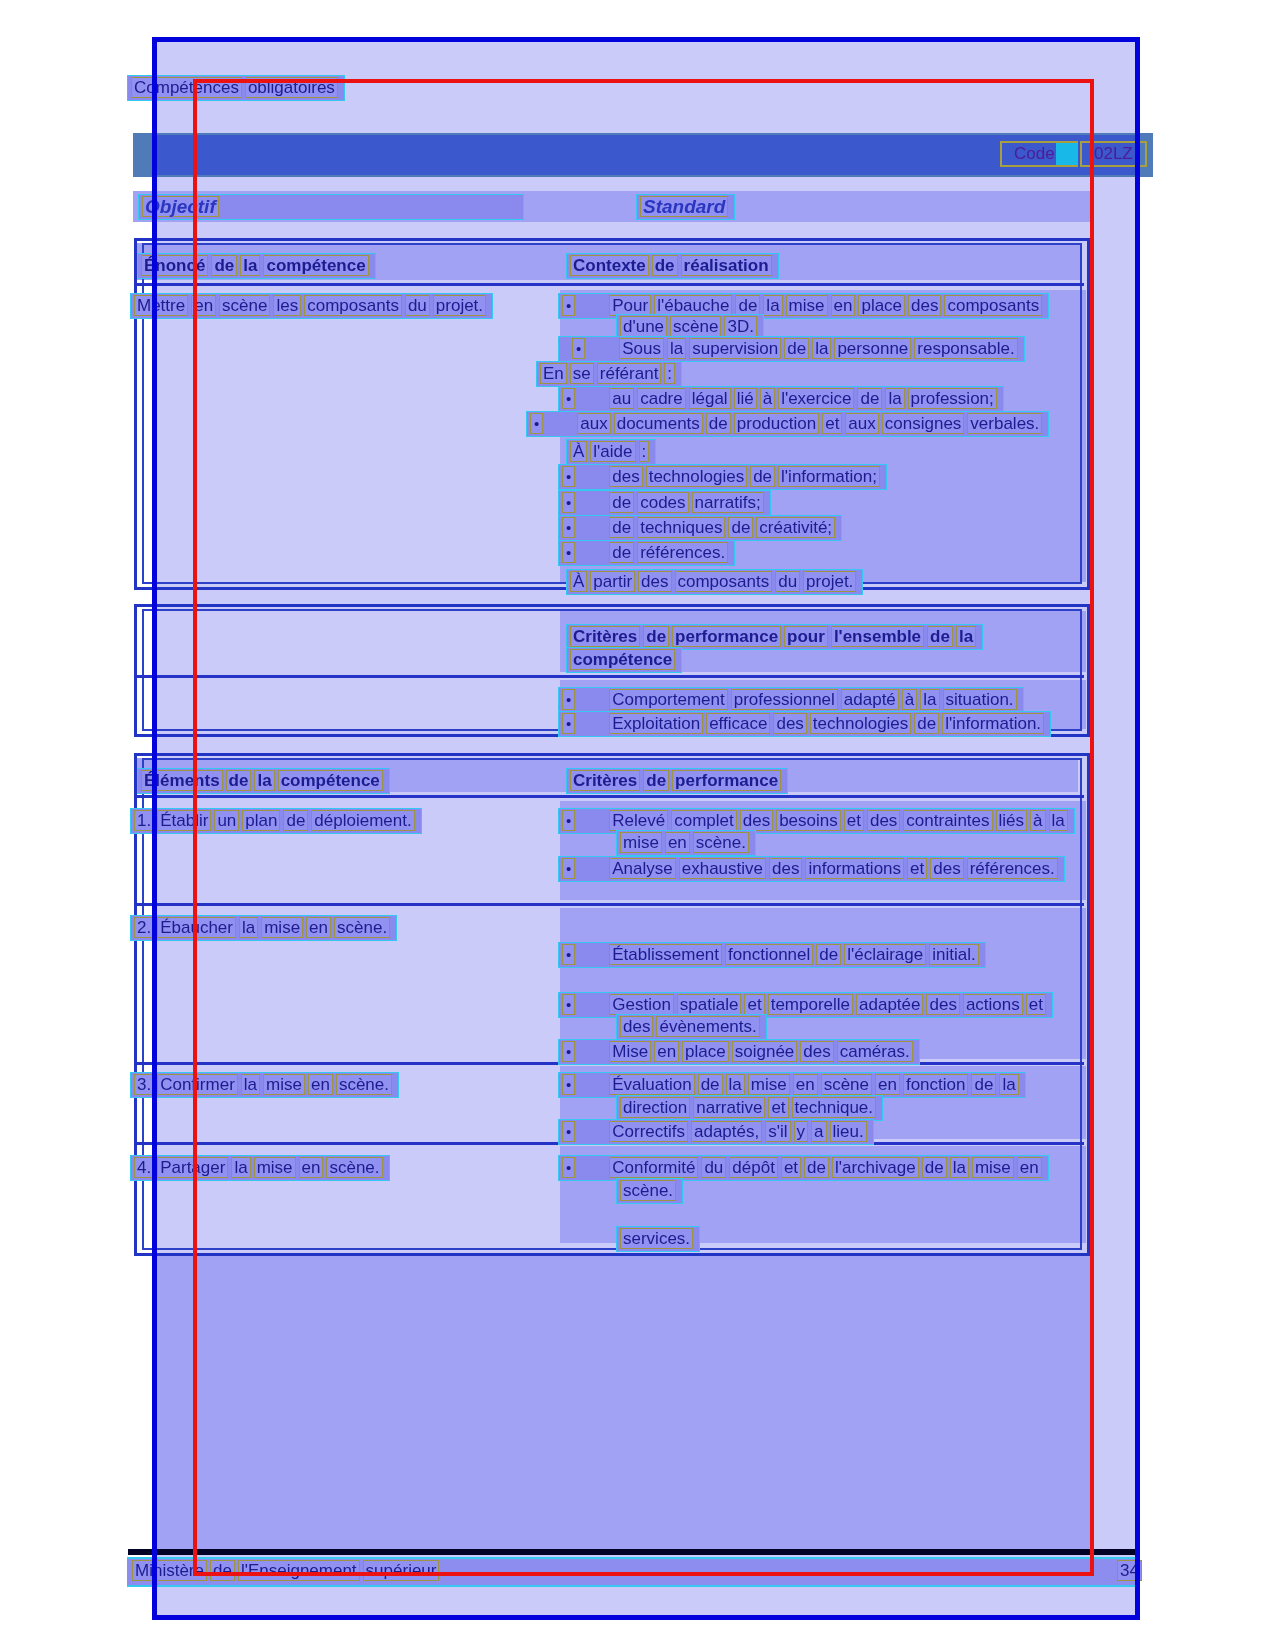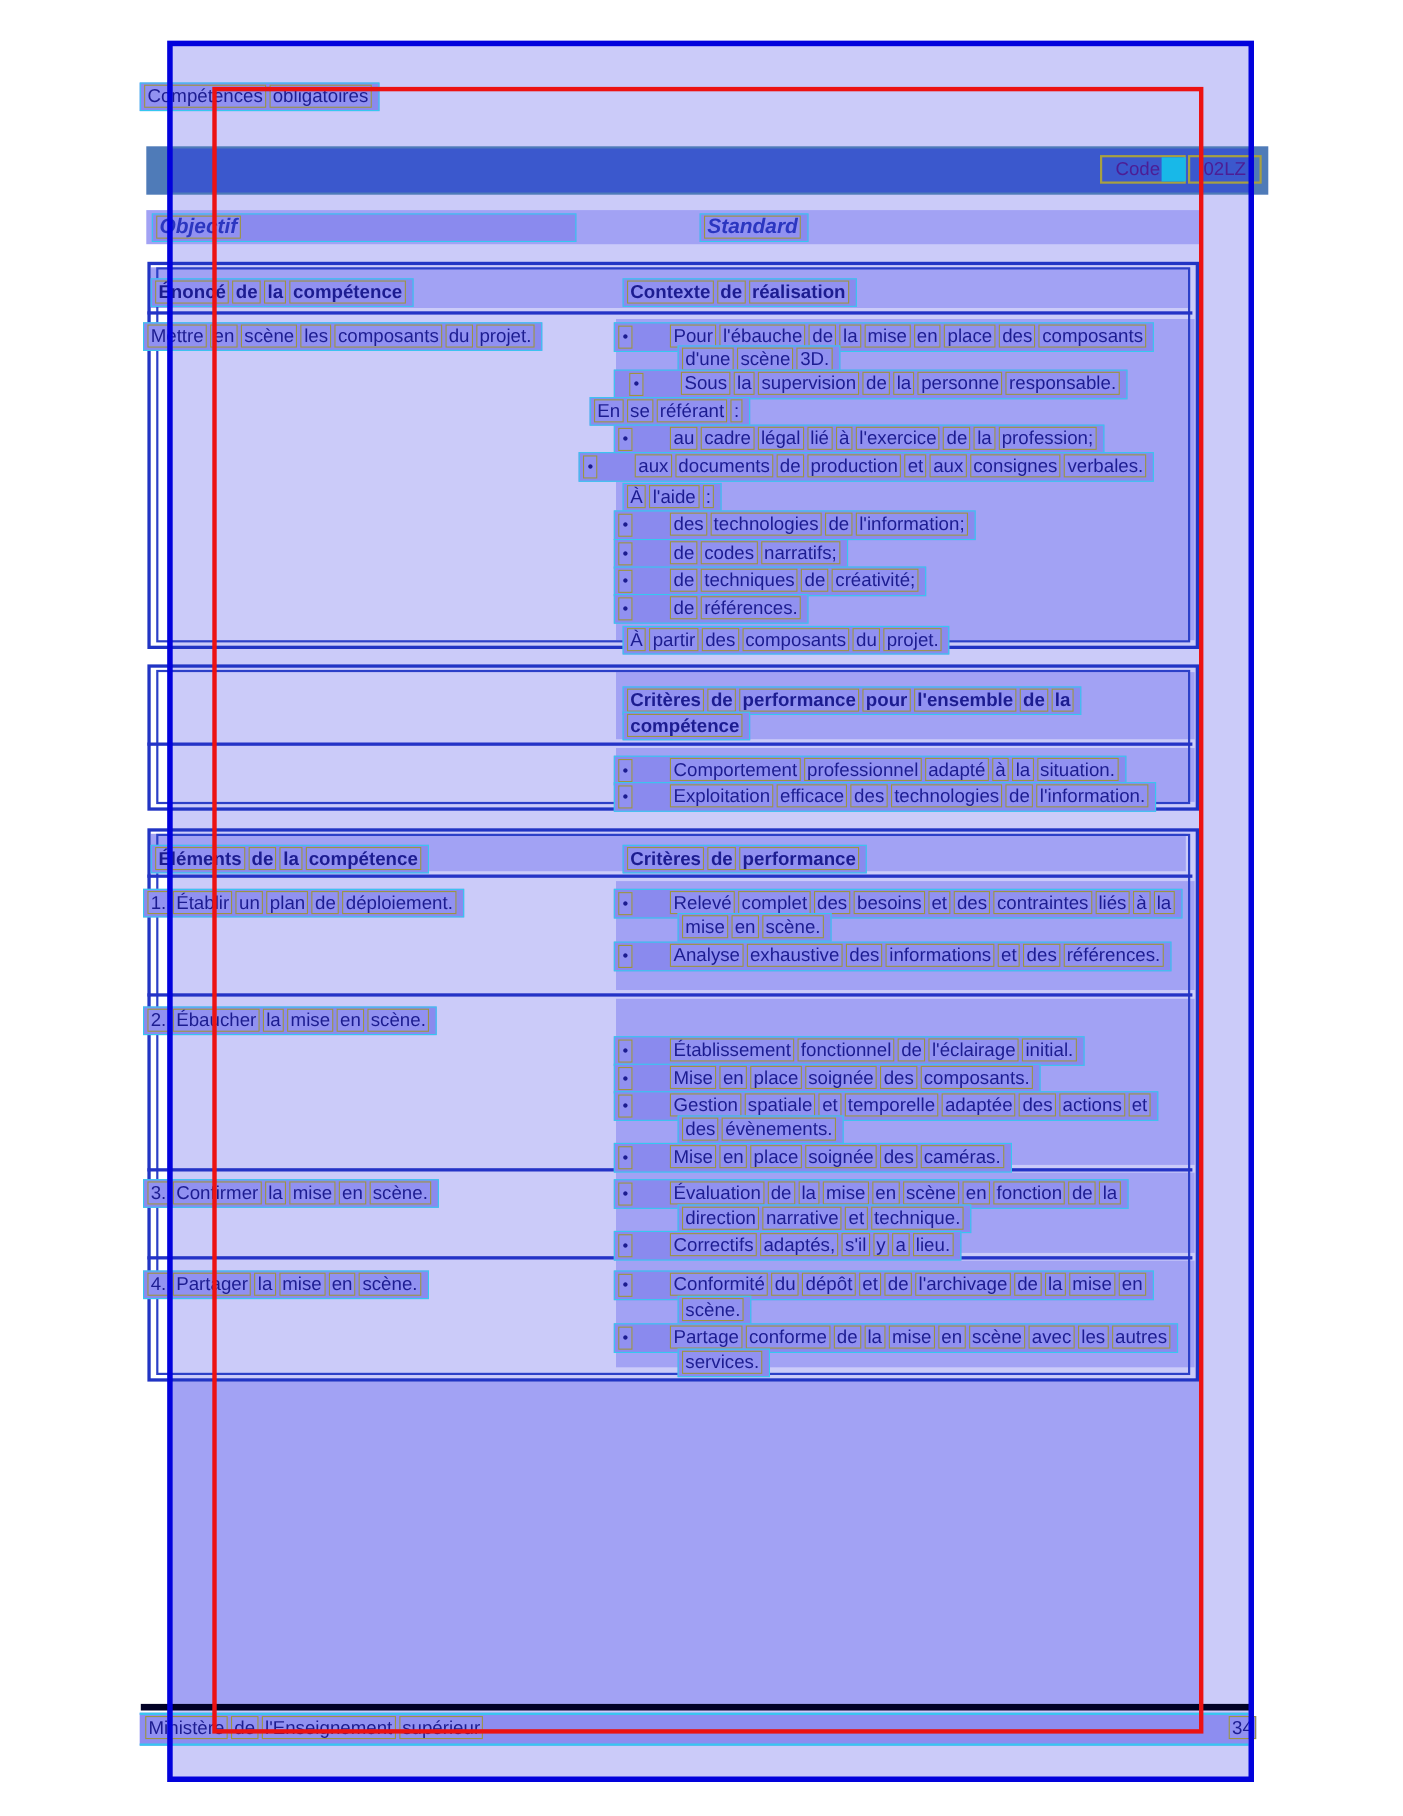--- a/index.html
+++ b/index.html
@@ -119,34 +119,32 @@
   <div class="line h" style="left:137px;top:768px;"><span class="t"><span class="w">Éléments</span><span class="w">de</span><span class="w">la</span><span class="w">compétence</span></span></div>
   <div class="line h" style="left:566px;top:768px;"><span class="t"><span class="w">Critères</span><span class="w">de</span><span class="w">performance</span></span></div>
 
   <div class="line" style="left:130px;top:808px;"><span class="t"><span class="w">1.</span><span class="w">Établir</span><span class="w">un</span><span class="w">plan</span><span class="w">de</span><span class="w">déploiement.</span></span></div>
   <div class="line" style="left:558px;top:808px;"><span class="b">•</span><span class="t"><span class="w">Relevé</span><span class="w">complet</span><span class="w">des</span><span class="w">besoins</span><span class="w">et</span><span class="w">des</span><span class="w">contraintes</span><span class="w">liés</span><span class="w">à</span><span class="w">la</span></span></div>
   <div class="line" style="left:616px;top:830px;"><span class="t"><span class="w">mise</span><span class="w">en</span><span class="w">scène.</span></span></div>
   <div class="line" style="left:558px;top:856px;"><span class="b">•</span><span class="t"><span class="w">Analyse</span><span class="w">exhaustive</span><span class="w">des</span><span class="w">informations</span><span class="w">et</span><span class="w">des</span><span class="w">références.</span></span></div>
 
   <div class="line" style="left:130px;top:915px;"><span class="t"><span class="w">2.</span><span class="w">Ébaucher</span><span class="w">la</span><span class="w">mise</span><span class="w">en</span><span class="w">scène.</span></span></div>
   <div class="line" style="left:558px;top:942px;"><span class="b">•</span><span class="t"><span class="w">Établissement</span><span class="w">fonctionnel</span><span class="w">de</span><span class="w">l'éclairage</span><span class="w">initial.</span></span></div>
-  <div class="line" style="left:558px;top:967px;"><span class="b">•</span><span class="t"><span class="w">Mise</span><span class="w">en</span><span class="w">place</span><span class="w">soignée</span><span class="w">des</span><span class="w">composants.</span></span></div>
   <div class="line" style="left:558px;top:992px;"><span class="b">•</span><span class="t"><span class="w">Gestion</span><span class="w">spatiale</span><span class="w">et</span><span class="w">temporelle</span><span class="w">adaptée</span><span class="w">des</span><span class="w">actions</span><span class="w">et</span></span></div>
   <div class="line" style="left:616px;top:1014px;"><span class="t"><span class="w">des</span><span class="w">évènements.</span></span></div>
   <div class="line" style="left:558px;top:1039px;"><span class="b">•</span><span class="t"><span class="w">Mise</span><span class="w">en</span><span class="w">place</span><span class="w">soignée</span><span class="w">des</span><span class="w">caméras.</span></span></div>
 
   <div class="line" style="left:130px;top:1072px;"><span class="t"><span class="w">3.</span><span class="w">Confirmer</span><span class="w">la</span><span class="w">mise</span><span class="w">en</span><span class="w">scène.</span></span></div>
   <div class="line" style="left:558px;top:1072px;"><span class="b">•</span><span class="t"><span class="w">Évaluation</span><span class="w">de</span><span class="w">la</span><span class="w">mise</span><span class="w">en</span><span class="w">scène</span><span class="w">en</span><span class="w">fonction</span><span class="w">de</span><span class="w">la</span></span></div>
   <div class="line" style="left:616px;top:1095px;"><span class="t"><span class="w">direction</span><span class="w">narrative</span><span class="w">et</span><span class="w">technique.</span></span></div>
   <div class="line" style="left:558px;top:1119px;"><span class="b">•</span><span class="t"><span class="w">Correctifs</span><span class="w">adaptés,</span><span class="w">s'il</span><span class="w">y</span><span class="w">a</span><span class="w">lieu.</span></span></div>
 
   <div class="line" style="left:130px;top:1155px;"><span class="t"><span class="w">4.</span><span class="w">Partager</span><span class="w">la</span><span class="w">mise</span><span class="w">en</span><span class="w">scène.</span></span></div>
   <div class="line" style="left:558px;top:1155px;"><span class="b">•</span><span class="t"><span class="w">Conformité</span><span class="w">du</span><span class="w">dépôt</span><span class="w">et</span><span class="w">de</span><span class="w">l'archivage</span><span class="w">de</span><span class="w">la</span><span class="w">mise</span><span class="w">en</span></span></div>
   <div class="line" style="left:616px;top:1178px;"><span class="t"><span class="w">scène.</span></span></div>
-  <div class="line" style="left:558px;top:1203px;"><span class="b">•</span><span class="t"><span class="w">Partage</span><span class="w">conforme</span><span class="w">de</span><span class="w">la</span><span class="w">mise</span><span class="w">en</span><span class="w">scène</span><span class="w">avec</span><span class="w">les</span><span class="w">autres</span></span></div>
   <div class="line" style="left:616px;top:1226px;"><span class="t"><span class="w">services.</span></span></div>
 
   <div class="blk" style="left:157px;top:1256px;width:936px;height:293px;"></div>
 
   <div class="rule"></div>
   <div class="footer-band"></div>
   <div class="line noband" style="left:129px;top:1559px;">
     <span class="t"><span class="w">Ministère</span><span class="w">de</span><span class="w">l'Enseignement</span><span class="w">supérieur</span></span>
   </div>
   <div class="line noband" style="left:1114px;top:1559px;">

